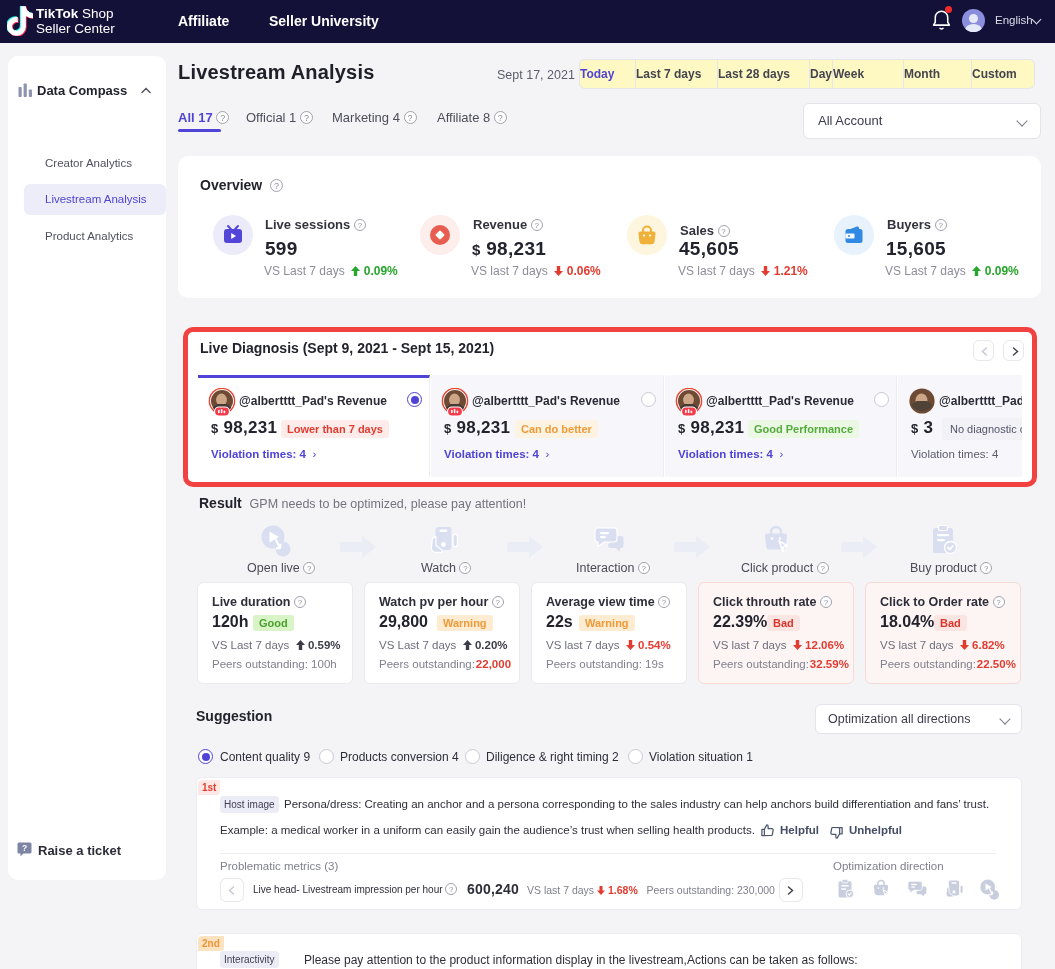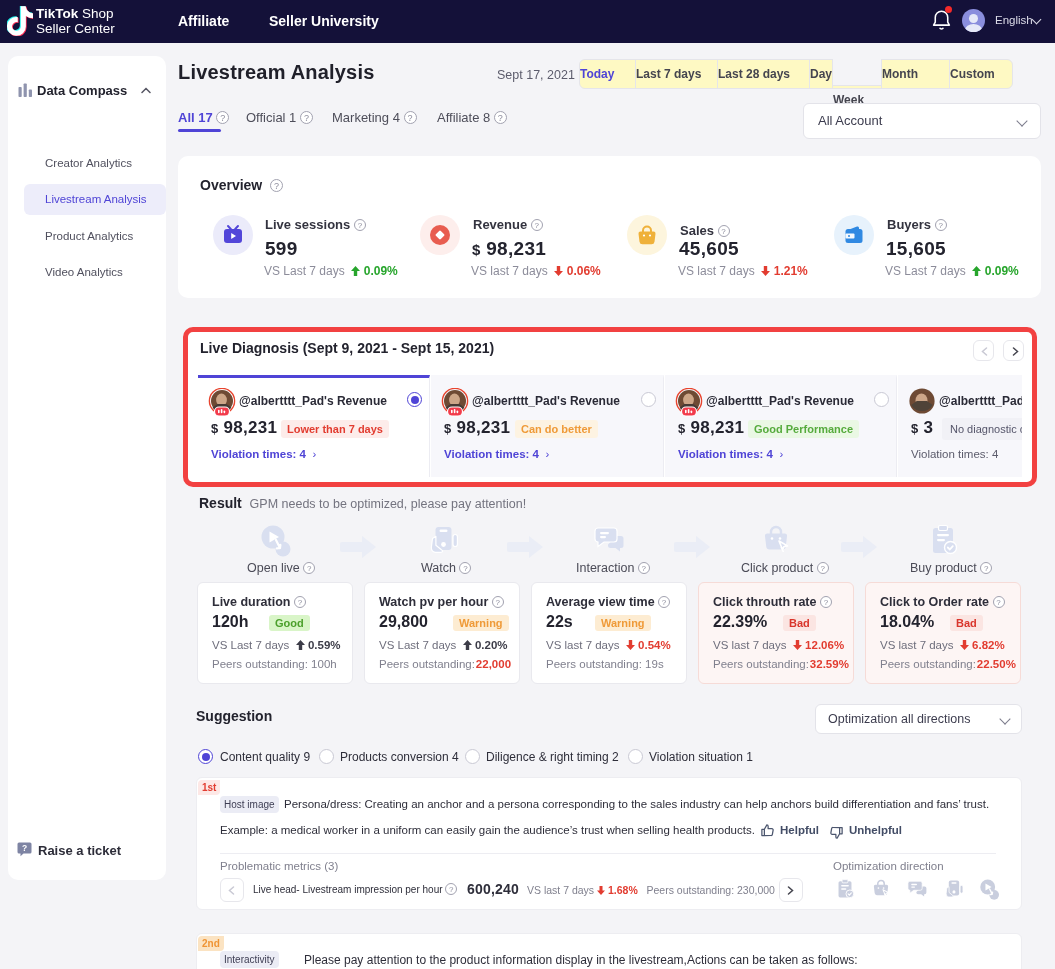--- a/index.html
+++ b/index.html
@@ -45,21 +45,21 @@
 .dpill { position:absolute; font-size:11px; font-weight:bold; border-radius:3px; padding:3px 6px; white-space:nowrap; }
 .dviol { position:absolute; left:13px; top:70px; font-size:11.5px; font-weight:bold; color:#4f44d6; white-space:nowrap; }
 .radio { position:absolute; width:15px; height:15px; border-radius:50%; border:1px solid #c9c9d4; background:#fff; }
 .radio.on { border:1.5px solid #4f44d6; }
 .radio.on::after { content:""; position:absolute; left:2.5px; top:2.5px; width:8px; height:8px; border-radius:50%; background:#4f44d6; }
 
 .rcard { position:absolute; top:582px; width:156px; height:102px; background:#fff; border:1px solid #e9e9ee; border-radius:6px; }
 .rcard.bad { background:#fdf5f4; border-color:#f6dbd7; }
 .rt { position:absolute; left:14px; top:12px; font-size:12.5px; font-weight:bold; color:#2e2e3a; white-space:nowrap; }
 .rv { position:absolute; left:14px; top:30px; font-size:16px; font-weight:bold; color:#23232e; }
-.rpill { position:absolute; top:32px; font-size:11px; font-weight:bold; border-radius:3px; padding:2px 6px;margin-left:16px; }
+.rpill { position:absolute; top:32px; font-size:11px; font-weight:bold; border-radius:3px; padding:2px 6px; }
 .rvs { position:absolute; left:14px; top:56px; font-size:11.5px; color:#6e6e7c; white-space:nowrap;}
 .rpeer { position:absolute; left:14px; top:75px; font-size:11.5px; color:#80808e; white-space:nowrap;}
 .flabel { position:absolute; top:561px; font-size:12.5px; color:#4b4b57; white-space:nowrap; }
 
 .sug-card { position:absolute; left:196px; width:826px; background:#fff; border:1px solid #ededf1; border-radius:6px; }
 .ntag { position:absolute; left:1px; top:2px; font-size:10px; font-weight:bold; padding:2px 4px; border-radius:4px 0 4px 0; }
 .gtag { position:absolute; font-size:10px; font-weight:normal; color:#3e3e54; background:#ebecf5; border-radius:4px; padding:3px 4px; white-space:nowrap;}
 .stext { position:absolute; font-size:12px; color:#2e2e3a; white-space:nowrap; }
 .arrbtn { position:absolute; width:24px; height:24px; border:1px solid #e7e7ec; border-radius:6px; background:#fff; }
 .arrbtn svg { position:absolute; left:7px; top:7px; }
@@ -96,36 +96,35 @@
     <rect x="5.6" y="0.5" width="3.2" height="13.5" rx="0.8" fill="#8f94ae"></rect>
     <rect x="10.8" y="6.5" width="3.2" height="7.5" rx="0.8" fill="#8f94ae"></rect>
   </svg>
   <div class="abs" style="left:29px; top:27px; font-size:13px; font-weight:bold; color:#23232e;">Data Compass</div>
   <svg class="abs" style="left:133px; top:31px;" width="10" height="7" viewBox="0 0 10 7">
       <path d="M1 5.5 L5 1.5 L9 5.5" fill="none" stroke="#555562" stroke-width="1.5" stroke-linecap="round"></path>
     </svg>
   <div class="sitem" style="top:92px;">Creator Analytics</div>
   <div class="sitem act" style="top:128px;">Livestream Analysis</div>
   <div class="sitem" style="top:165px;">Product Analytics</div>
-  <div class="sitem" style="top:201px;">Video Analytics</div>
   <svg class="abs" style="left:9px; top:786px;" width="15" height="15" viewBox="0 0 15 15">
     <path d="M2 0.5 h11 a1.5 1.5 0 0 1 1.5 1.5 v8 a1.5 1.5 0 0 1 -1.5 1.5 h-6.5 l-3 2.8 v-2.8 h-1.5 a1.5 1.5 0 0 1 -1.5 -1.5 v-8 a1.5 1.5 0 0 1 1.5 -1.5 z" fill="#7e84a3"></path>
     <text x="7.5" y="9.3" font-size="8.5" font-weight="bold" fill="#fff" text-anchor="middle" font-family="Liberation Sans">?</text>
   </svg>
   <div class="abs" style="left:30px; top:787px; font-size:13px; font-weight:bold; color:#2c2c38;">Raise a ticket</div>
 </div>
 
 <div class="h1">Livestream Analysis</div>
 <div class="date">Sept 17, 2021</div>
 <div class="btng">
   <div class="first" style="width:57px;">Today</div>
     <div style="width:83px;">Last 7 days</div>
     <div style="width:93px;">Last 28 days</div>
     <div style="width:24px;">Day</div>
-    <div style="width:50px;margin-top:26px;">Week</div>
+    <div style="width:72px;">Week</div>
     <div style="width:69px;">Month</div>
     <div class="last" style="width:64px;">Custom</div>
 </div>
 <div class="tabrow">
   <div class="tab act" style="left:0;">All 17 <span class="q">?</span></div>
   <div class="tab" style="left:68px;">Official 1 <span class="q">?</span></div>
   <div class="tab" style="left:154px;">Marketing 4 <span class="q">?</span></div>
   <div class="tab" style="left:259px;">Affiliate 8 <span class="q">?</span></div>
 </div>
 <div class="abs" style="left:178px; top:129px; width:43px; height:2.5px; background:#4f44d6; border-radius:2px;"></div>

